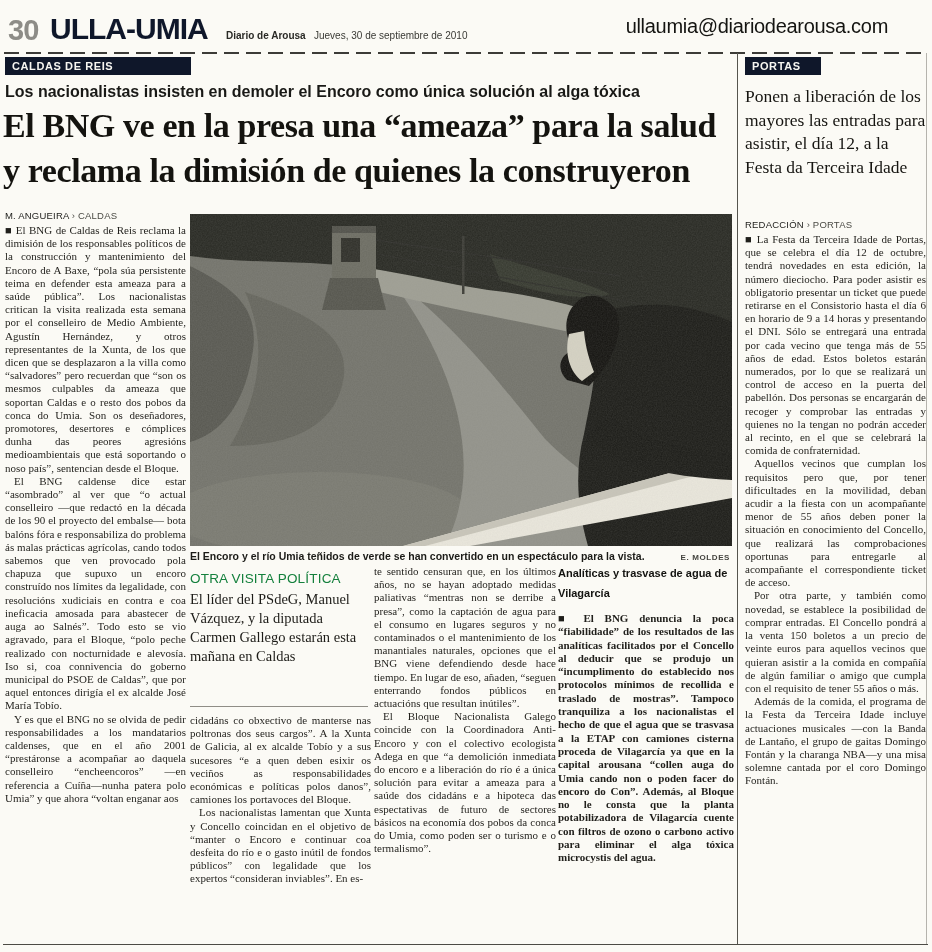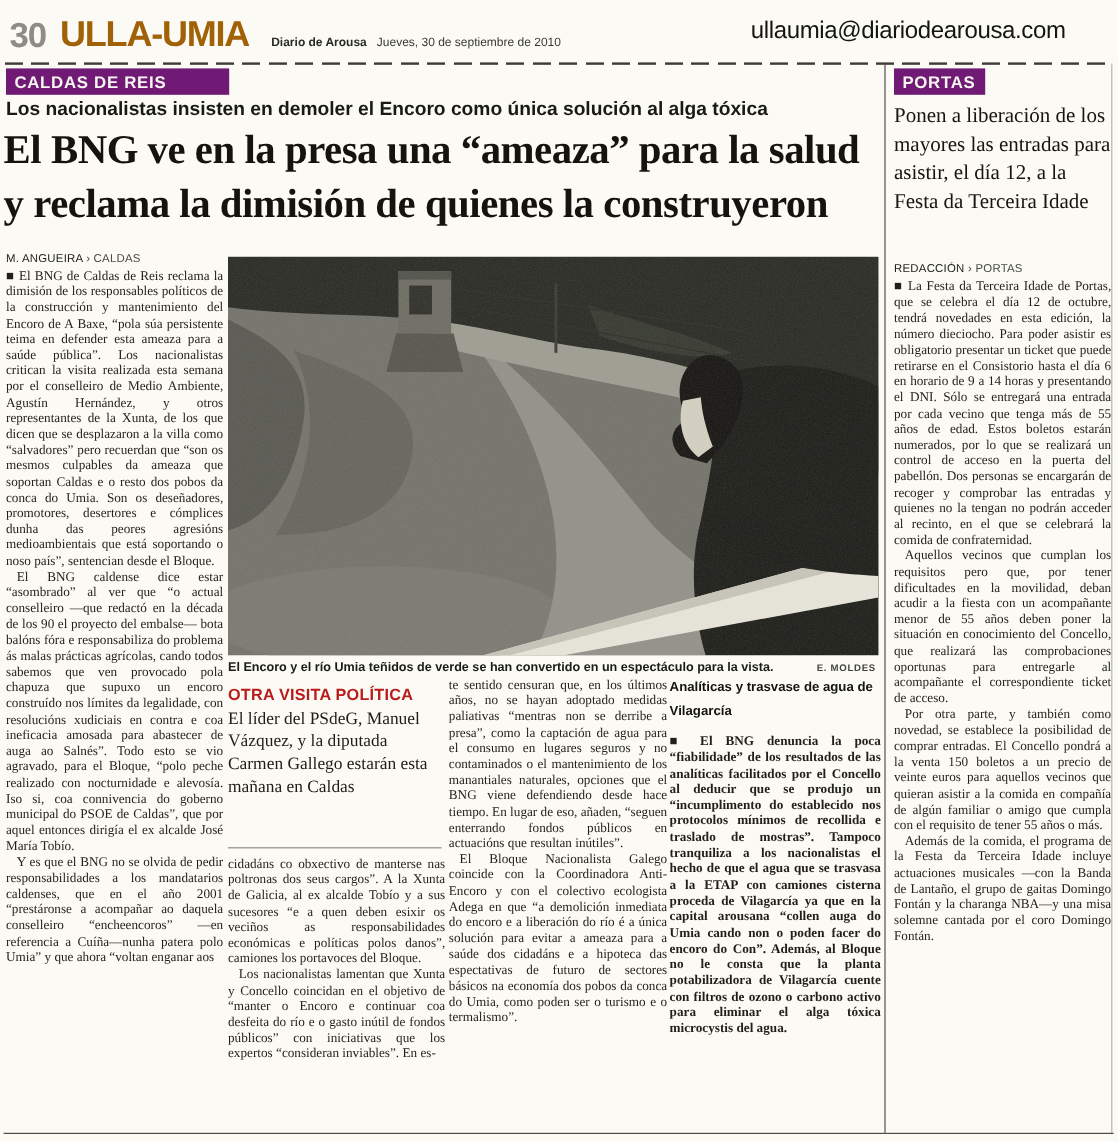--- a/index.html
+++ b/index.html
@@ -4,28 +4,28 @@
 <style>
   html,body{margin:0;padding:0;background:#e9e7e1;}
   .page{
     position:relative;width:932px;height:952px;background:#fbfaf5;
     font-family:"Liberation Serif",serif;color:#1c1b18;overflow:hidden;
   }
   .sans{font-family:"Liberation Sans",sans-serif;}
   .abs{position:absolute;}
   
   .page-num{left:8px;top:14px;font-size:29px;font-weight:700;color:#8d8c87;letter-spacing:-1px;}
-  .masthead{left:50px;top:12px;font-size:30px;font-weight:700;letter-spacing:-1px;color:#a16207;}
+  .masthead{left:50px;top:12px;font-size:30px;font-weight:700;letter-spacing:-1px;color:#0f172a;}
   .paper-name{left:226px;top:30px;font-size:10px;font-weight:700;color:#2a2a26;}
   .edition-date{left:314px;top:30px;font-size:10px;color:#3a3a35;}
   .email{right:44px;top:15px;font-size:20px;font-weight:400;letter-spacing:-0.3px;color:#141411;}
   .dashed-rule{left:4px;top:52px;width:922px;height:2px;
     background:repeating-linear-gradient(90deg,#3c3b37 0 15px,transparent 15px 22px);}
   
-  .kicker{background:#701a75;color:#f6f5f0;font-size:14px;font-weight:700;
+  .kicker{background:#0f172a;color:#f6f5f0;font-size:11px;font-weight:700;
     letter-spacing:.6px;padding:3px 8px 3px 7px;box-sizing:border-box;}
   .kicker-main{left:5px;top:57px;width:186px;}
   .kicker-right{left:745px;top:57px;width:76px;}
   
   .subhead{left:5px;top:83px;width:725px;font-size:16px;font-weight:700;color:#191916;}
   .headline{left:3px;top:103px;width:733px;font-size:34px;line-height:45px;
     font-weight:700;letter-spacing:-0.4px;color:#14130f;}
   .headline div{white-space:nowrap;}
   .byline{font-size:9.5px;font-weight:400;color:#1d1d1a;letter-spacing:.2px;}
   .byline .place{color:#4a4a44;}
@@ -38,21 +38,21 @@
   .col2{left:190px;top:714px;width:181px;}
   .col3{left:374px;top:565px;width:182px;}
   
   .photo{left:190px;top:214px;width:542px;height:332px;background:#6f6f68;}
   .photo svg{display:block;width:100%;height:100%;}
   .caption-row{left:190px;top:550px;width:540px;display:flex;justify-content:space-between;align-items:baseline;}
   .caption{font-size:10.5px;font-weight:700;color:#1b1b17;}
   .credit{font-size:8px;font-weight:700;color:#44443f;letter-spacing:.6px;}
   
   .inset{left:190px;top:571px;width:180px;}
-  .inset-title{font-size:13.5px;font-weight:700;letter-spacing:.2px;color:#b91c1c;margin-bottom:4px;}
+  .inset-title{font-size:13.5px;font-weight:400;letter-spacing:.2px;color:#15803d;margin-bottom:4px;}
   .inset-text{font-size:14.5px;line-height:19px;color:#1d1c18;}
   .inset-rule{left:190px;top:706px;width:178px;height:1px;background:#8f8d86;}
   
   .sub-article{left:558px;top:563px;width:176px;}
   .sub-title{font-size:11px;line-height:20px;font-weight:700;color:#131310;margin-bottom:9px;}
   .sub-body{font-size:11px;line-height:13.3px;text-align:justify;color:#201f1b;}
   .sub-body p{margin:0;font-weight:bold;}
   
   .right-headline{left:745px;top:85px;width:184px;font-size:17.5px;line-height:23.5px;color:#161511;}
   .byline-right{left:745px;top:219px;}
@@ -132,21 +132,21 @@
   </div>
 
   <div class="abs inset">
     <div class="inset-title sans">OTRA VISITA POLÍTICA</div>
     <div class="inset-text">El líder del PSdeG, Manuel Vázquez, y la diputada Carmen Gallego estarán esta mañana en Caldas</div>
   </div>
   <div class="abs inset-rule"></div>
 
   <div class="abs body-text col2">
     <p>cidadáns co obxectivo de manterse nas poltronas dos seus cargos”. A la Xunta de Galicia, al ex alcalde Tobío y a sus sucesores “e a quen deben esixir os veciños as responsabilidades económicas e políticas polos danos”, camiones los portavoces del Bloque.</p>
-    <p class="ind">Los nacionalistas lamentan que Xunta y Concello coincidan en el objetivo de “manter o Encoro e continuar coa desfeita do río e o gasto inútil de fondos públicos” con iniciativas que los expertos “consideran inviables”. En es-</p>
+    <p class="ind">Los nacionalistas lamentan que Xunta y Concello coincidan en el objetivo de “manter o Encoro e continuar coa desfeita do río e o gasto inútil de fondos públicos” con legalidade que los expertos “consideran inviables”. En es-</p>
   </div>
   <div class="abs body-text col3">
     <p>te sentido censuran que, en los últimos años, no se hayan adoptado medidas paliativas “mentras non se derribe a presa”, como la captación de agua para el consumo en lugares seguros y no contaminados o el mantenimiento de los manantiales naturales, opciones que el BNG viene defendiendo desde hace tiempo. En lugar de eso, añaden, “seguen enterrando fondos públicos en actuacións que resultan inútiles”.</p>
     <p class="ind">El Bloque Nacionalista Galego coincide con la Coordinadora Anti-Encoro y con el colectivo ecologista Adega en que “a demolición inmediata do encoro e a liberación do río é a única solución para evitar a ameaza para a saúde dos cidadáns e a hipoteca das espectativas de futuro de sectores básicos na economía dos pobos da conca do Umia, como poden ser o turismo e o termalismo”.</p>
   </div>
 
   <div class="abs sub-article">
     <div class="sub-title sans">Analíticas y trasvase de agua de Vilagarcía</div>
     <div class="sub-body">
       <p>■ El BNG denuncia la poca “fiabilidade” de los resultados de las analíticas facilitados por el Concello al deducir que se produjo un “incumplimento do establecido nos protocolos mínimos de recollida e traslado de mostras”. Tampoco tranquiliza a los nacionalistas el hecho de que el agua que se trasvasa a la ETAP con camiones cisterna proceda de Vilagarcía ya que en la capital arousana “collen auga do Umia cando non o poden facer do encoro do Con”. Además, al Bloque no le consta que la planta potabilizadora de Vilagarcía cuente con filtros de ozono o carbono activo para eliminar el alga tóxica microcystis del agua.</p>

